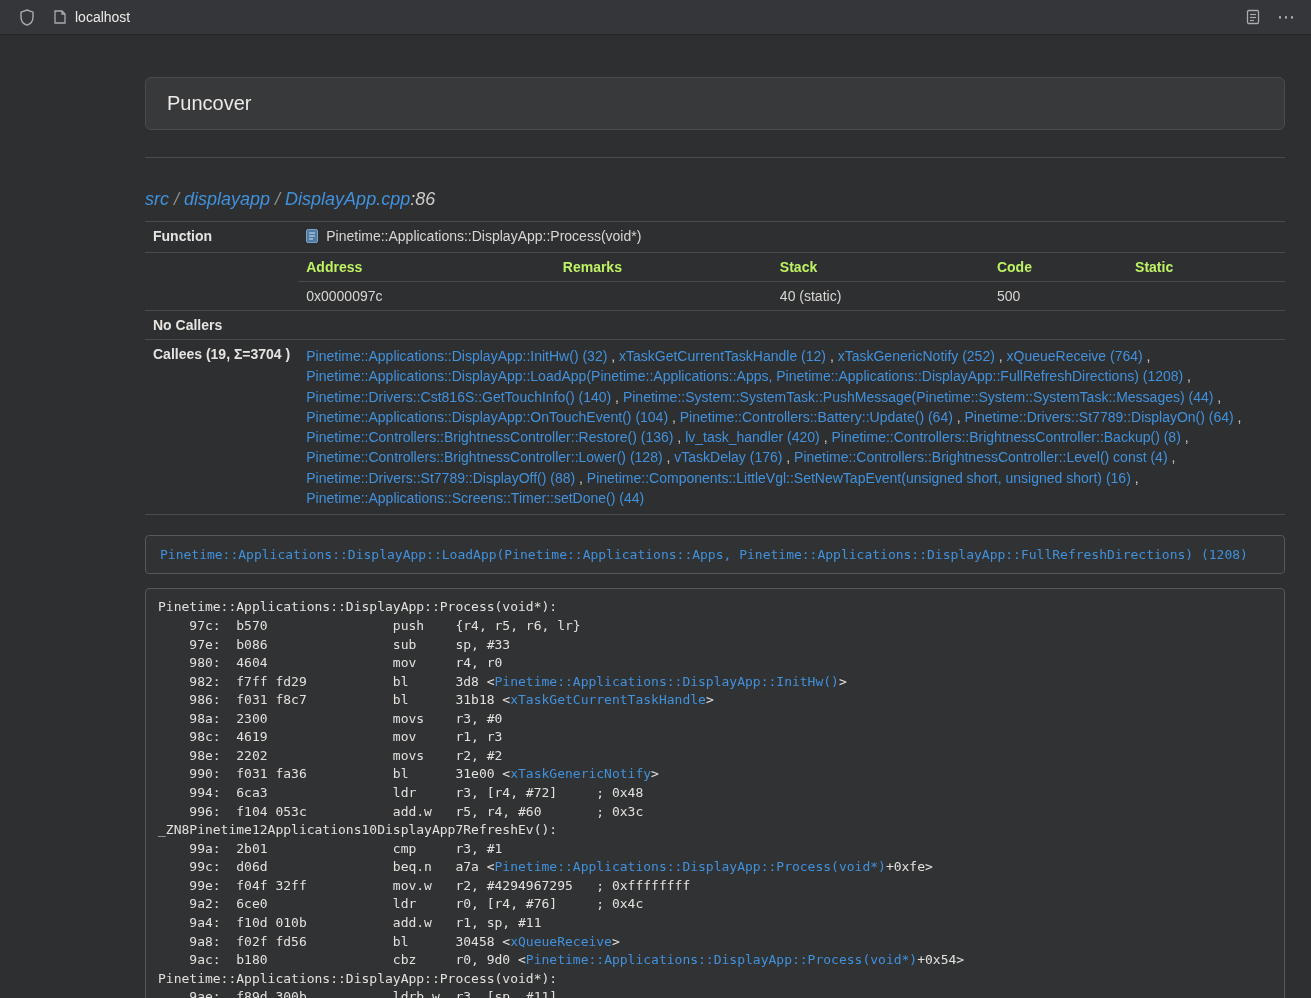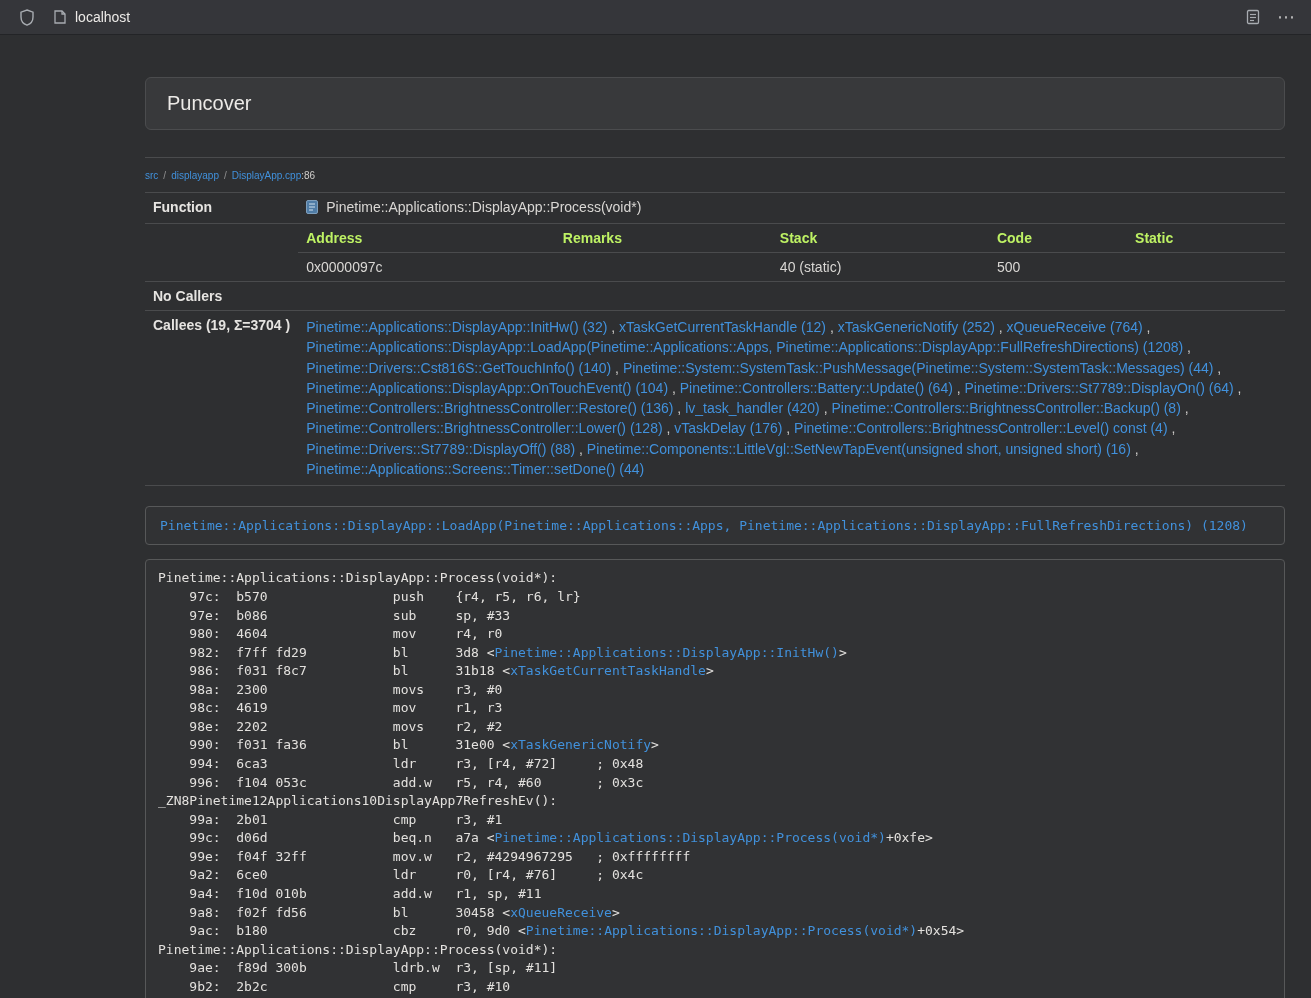--- a/index.html
+++ b/index.html
@@ -32,21 +32,21 @@
 
   
   .page { margin-left: 145px; width: 1140px; }
   .jumbotron {
     margin-top: 42px; padding: 14px 21px;
     background: #38393b; border: 1px solid #4b4c4e; border-radius: 6px;
     font-size: 20px; color: #eceae7;
   }
   hr.divider { border: none; border-top: 1px solid var(--border, #4a4b4d); margin: 27px 0 0 0; }
 
-  .breadcrumb { margin-top: 12px; font-size: 10px; }
+  .breadcrumb { margin-top: 31px; font-size: 18px; font-style: italic; }
   .breadcrumb .sep { color: #8f8f8f; padding: 0 5px; }
   .line-no { color: #cfcdca; }
 
   table.symtable {
     width: 100%; border-collapse: collapse; margin-top: 11px;
     border-bottom: 1px solid var(--border, #4a4b4d);
   }
   .symtable > tbody > tr > th,
   .symtable > tbody > tr > td {
     border-top: 1px solid var(--border, #4a4b4d);

